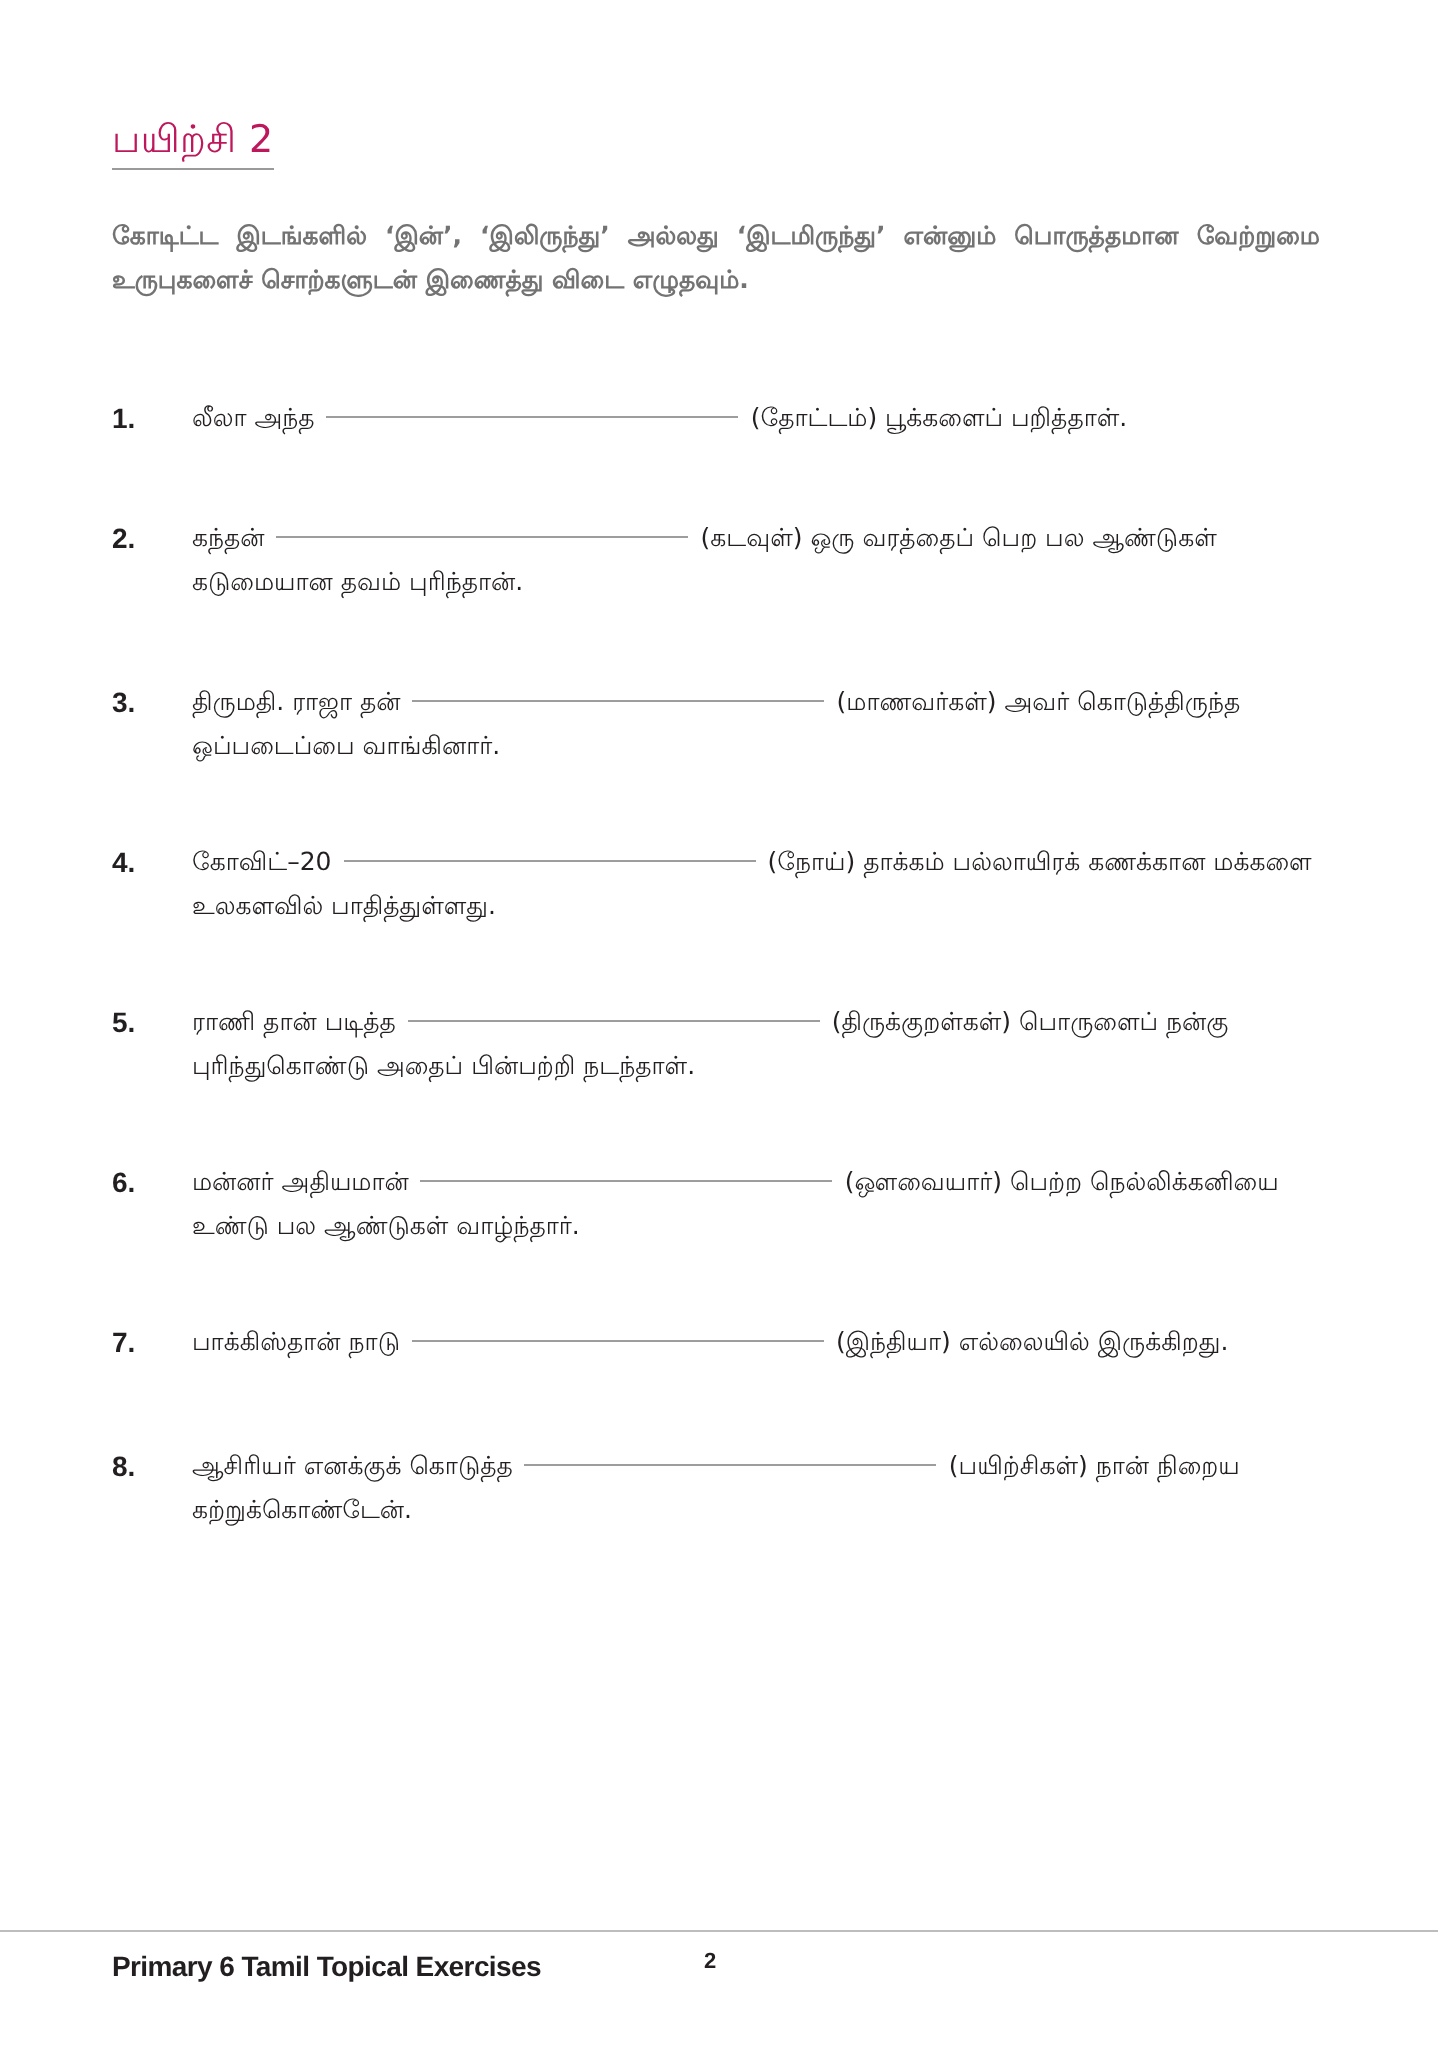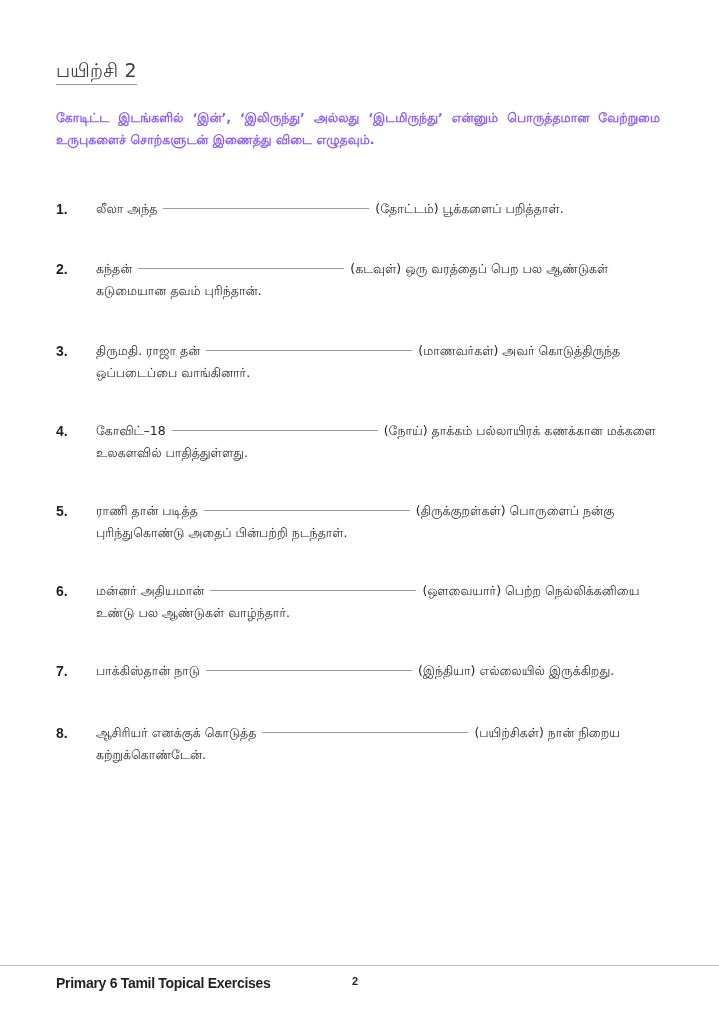--- a/index.html
+++ b/index.html
@@ -14,34 +14,34 @@
       overflow: hidden;
       font-family: "DejaVu Sans", sans-serif;
       color: #231f20;
     }
     .title {
       position: absolute;
       left: 56px;
       top: 58px;
       font-size: 19px;
       line-height: 24px;
-      color: #404040;
+      color: #be185d;
       padding-bottom: 2px;
       border-bottom: 1.5px solid #9a9a9a;
       letter-spacing: 0.2px;
     }
     .instructions {
       position: absolute;
       left: 56px;
       top: 107px;
       width: 604px;
       font-size: 12.5px;
       line-height: 22px;
       font-weight: bold;
-      color: #8b5cf6;
+      color: #737373;
       text-align: justify;
     }
     .question {
       position: absolute;
       left: 56px;
       width: 604px;
       font-size: 12.5px;
       line-height: 22px;
       color: #231f20;
     }
@@ -116,21 +116,21 @@
 <div class="question" style="top:340px;">
   <span class="q-num">3.</span>
   <div class="q-body">
     <span>திருமதி. ராஜா தன்</span><span class="blank"></span><span>(மாணவர்கள்) அவர் கொடுத்திருந்த ஒப்படைப்பை வாங்கினார்.</span>
   </div>
 </div>
 
 <div class="question" style="top:420px;">
   <span class="q-num">4.</span>
   <div class="q-body">
-    <span>கோவிட்–18</span><span class="blank"></span><span>(நோய்) தாக்கம் பல்லாயிரக் கணக்கான மக்களை உலகளவில் பாதித்துள்ளது.</span>
+    <span>கோவிட்–20</span><span class="blank"></span><span>(நோய்) தாக்கம் பல்லாயிரக் கணக்கான மக்களை உலகளவில் பாதித்துள்ளது.</span>
   </div>
 </div>
 
 <div class="question" style="top:500px;">
   <span class="q-num">5.</span>
   <div class="q-body">
     <span>ராணி தான் படித்த</span><span class="blank"></span><span>(திருக்குறள்கள்) பொருளைப் நன்கு புரிந்துகொண்டு அதைப் பின்பற்றி நடந்தாள்.</span>
   </div>
 </div>
 

